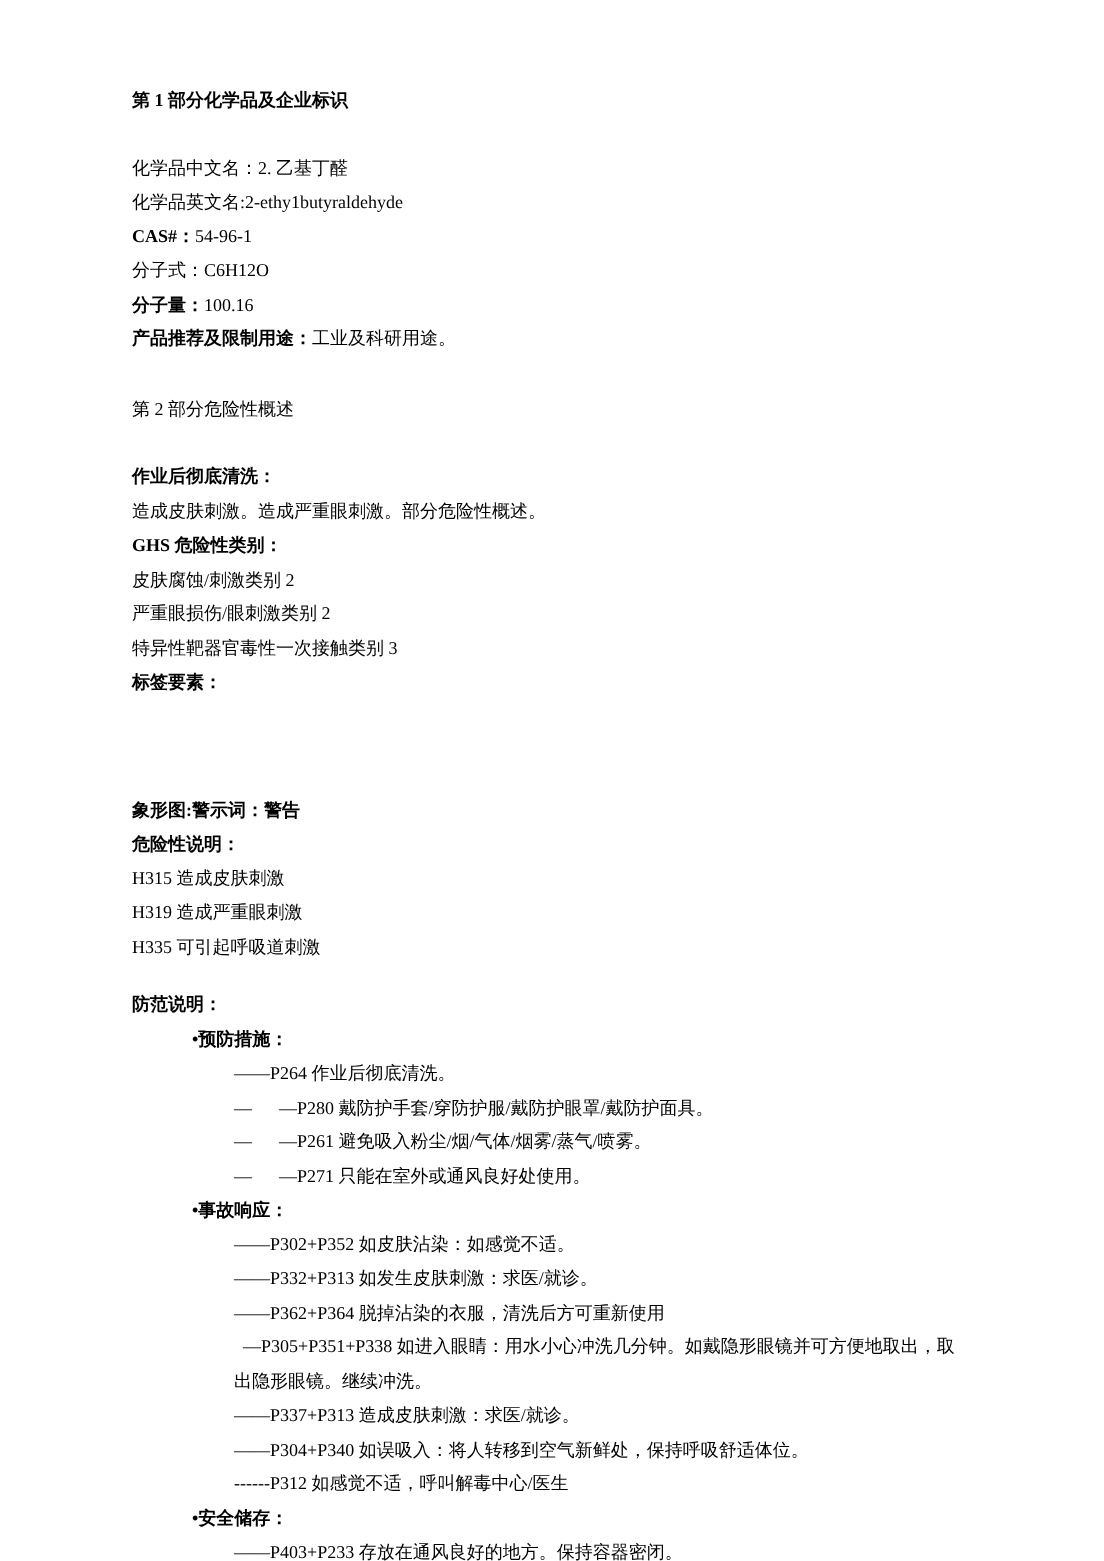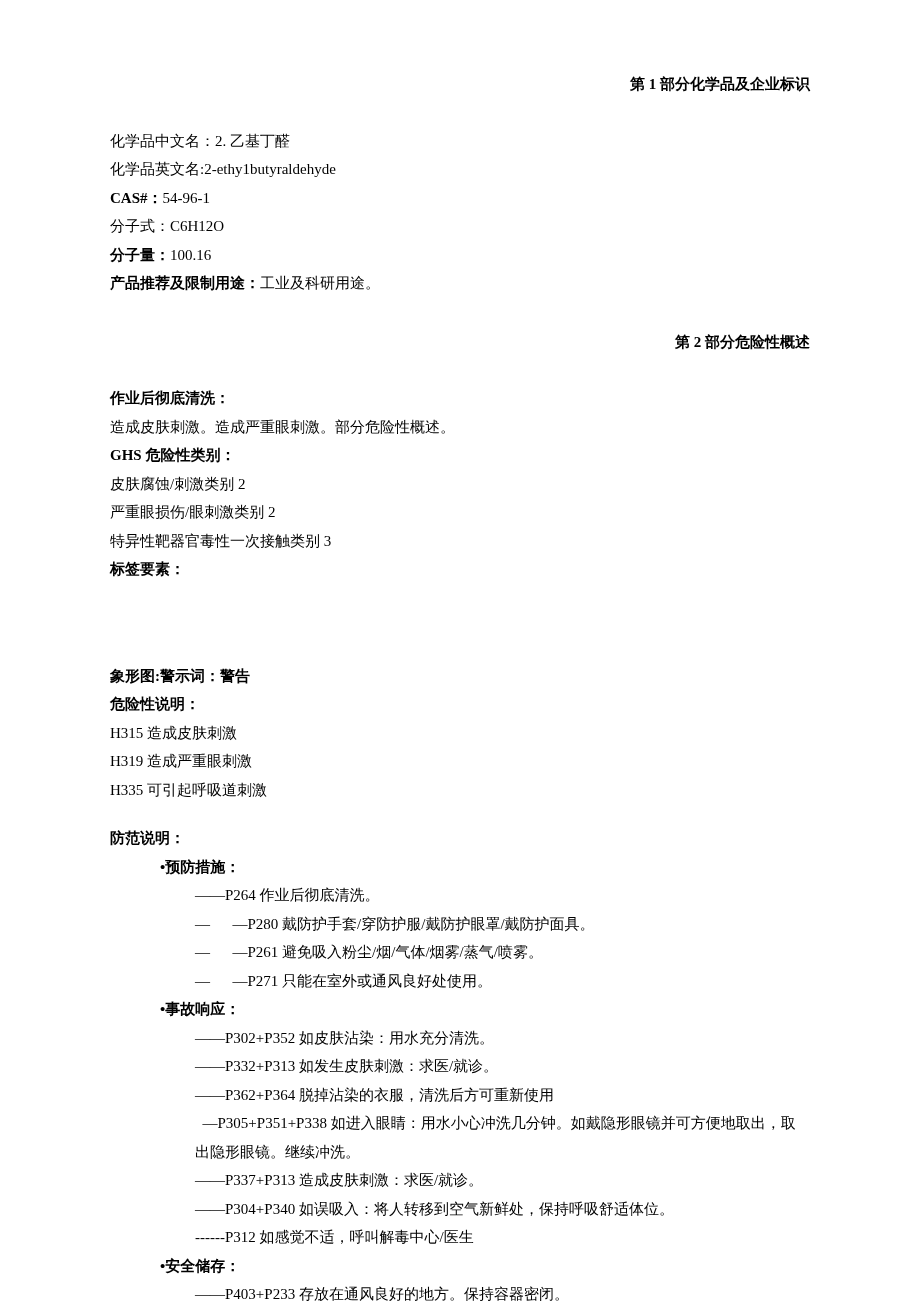--- a/index.html
+++ b/index.html
@@ -7,27 +7,27 @@
     font-size: 15px;
     line-height: 1.9;
     color: #000;
     background: #fff;
     margin: 0;
     padding: 70px 110px 60px 110px;
     width: 920px;
     box-sizing: border-box;
   }
   .section-title {
-    text-align: right;
+    text-align: left;
     font-weight: bold;
     margin: 0 0 28px 0;
   }
   .section-title-2 {
-    text-align: right;
-    font-weight: bold;
+    text-align: left;
+    font-weight: normal;
     margin: 30px 0 28px 0;
   }
   .bold { font-weight: bold; }
   .row { margin: 0; }
   .spacer-lg { height: 78px; }
   .indent-1 { padding-left: 50px; }
   .indent-2 { padding-left: 85px; }
   .gap-top { margin-top: 20px; }
 </style>
 </head>
@@ -77,21 +77,21 @@
 
 <div class="row bold gap-top">防范说明：</div>
 
 <div class="row bold indent-1">•预防措施：</div>
 <div class="row indent-2">——P264 作业后彻底清洗。</div>
 <div class="row indent-2">—&nbsp;&nbsp;&nbsp;&nbsp;&nbsp;&nbsp;—P280 戴防护手套/穿防护服/戴防护眼罩/戴防护面具。</div>
 <div class="row indent-2">—&nbsp;&nbsp;&nbsp;&nbsp;&nbsp;&nbsp;—P261 避免吸入粉尘/烟/气体/烟雾/蒸气/喷雾。</div>
 <div class="row indent-2">—&nbsp;&nbsp;&nbsp;&nbsp;&nbsp;&nbsp;—P271 只能在室外或通风良好处使用。</div>
 
 <div class="row bold indent-1">•事故响应：</div>
-<div class="row indent-2">——P302+P352 如皮肤沾染：用水充分清洗。</div>
+<div class="row indent-2">——P302+P352 如皮肤沾染：如感觉不适。</div>
 <div class="row indent-2">——P332+P313 如发生皮肤刺激：求医/就诊。</div>
 <div class="row indent-2">——P362+P364 脱掉沾染的衣服，清洗后方可重新使用</div>
 <div class="row indent-2">&nbsp;&nbsp;—P305+P351+P338 如进入眼睛：用水小心冲洗几分钟。如戴隐形眼镜并可方便地取出，取出隐形眼镜。继续冲洗。</div>
 <div class="row indent-2">——P337+P313 造成皮肤刺激：求医/就诊。</div>
 <div class="row indent-2">——P304+P340 如误吸入：将人转移到空气新鲜处，保持呼吸舒适体位。</div>
 <div class="row indent-2">------P312 如感觉不适，呼叫解毒中心/医生</div>
 
 <div class="row bold indent-1">•安全储存：</div>
 <div class="row indent-2">——P403+P233 存放在通风良好的地方。保持容器密闭。</div>
 <div class="row indent-2">——P405 存放处须加锁。</div>

